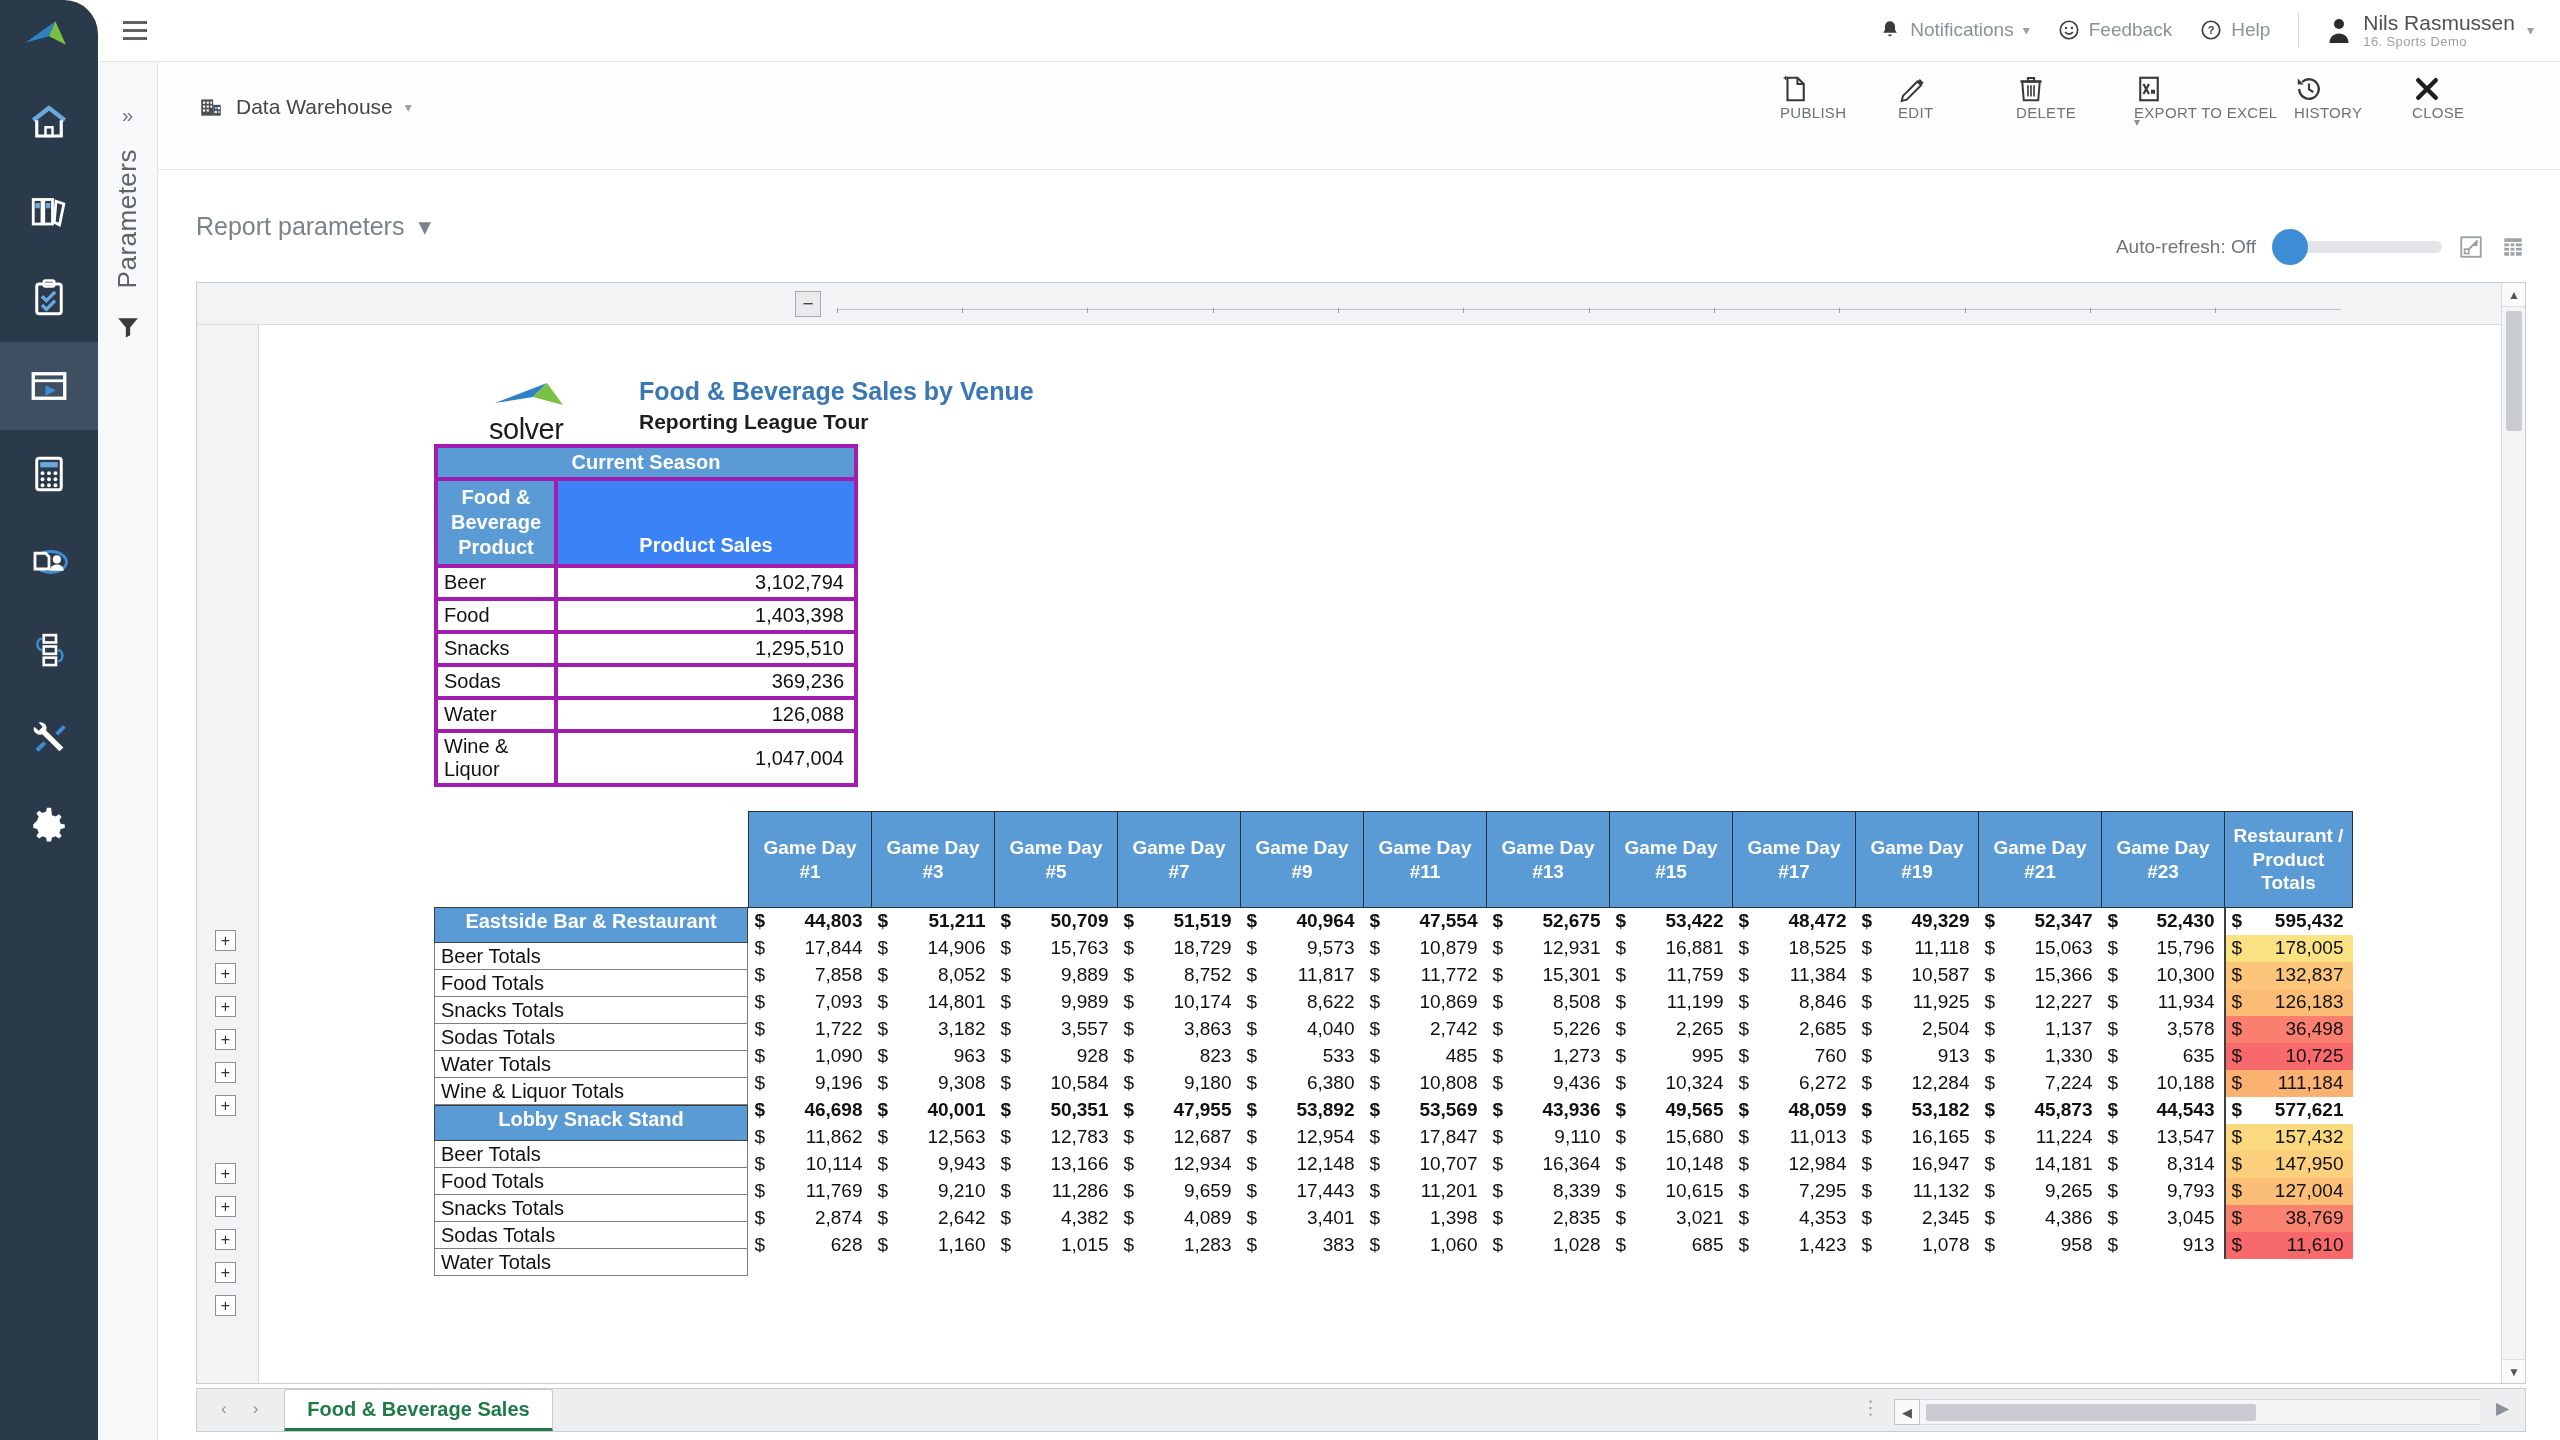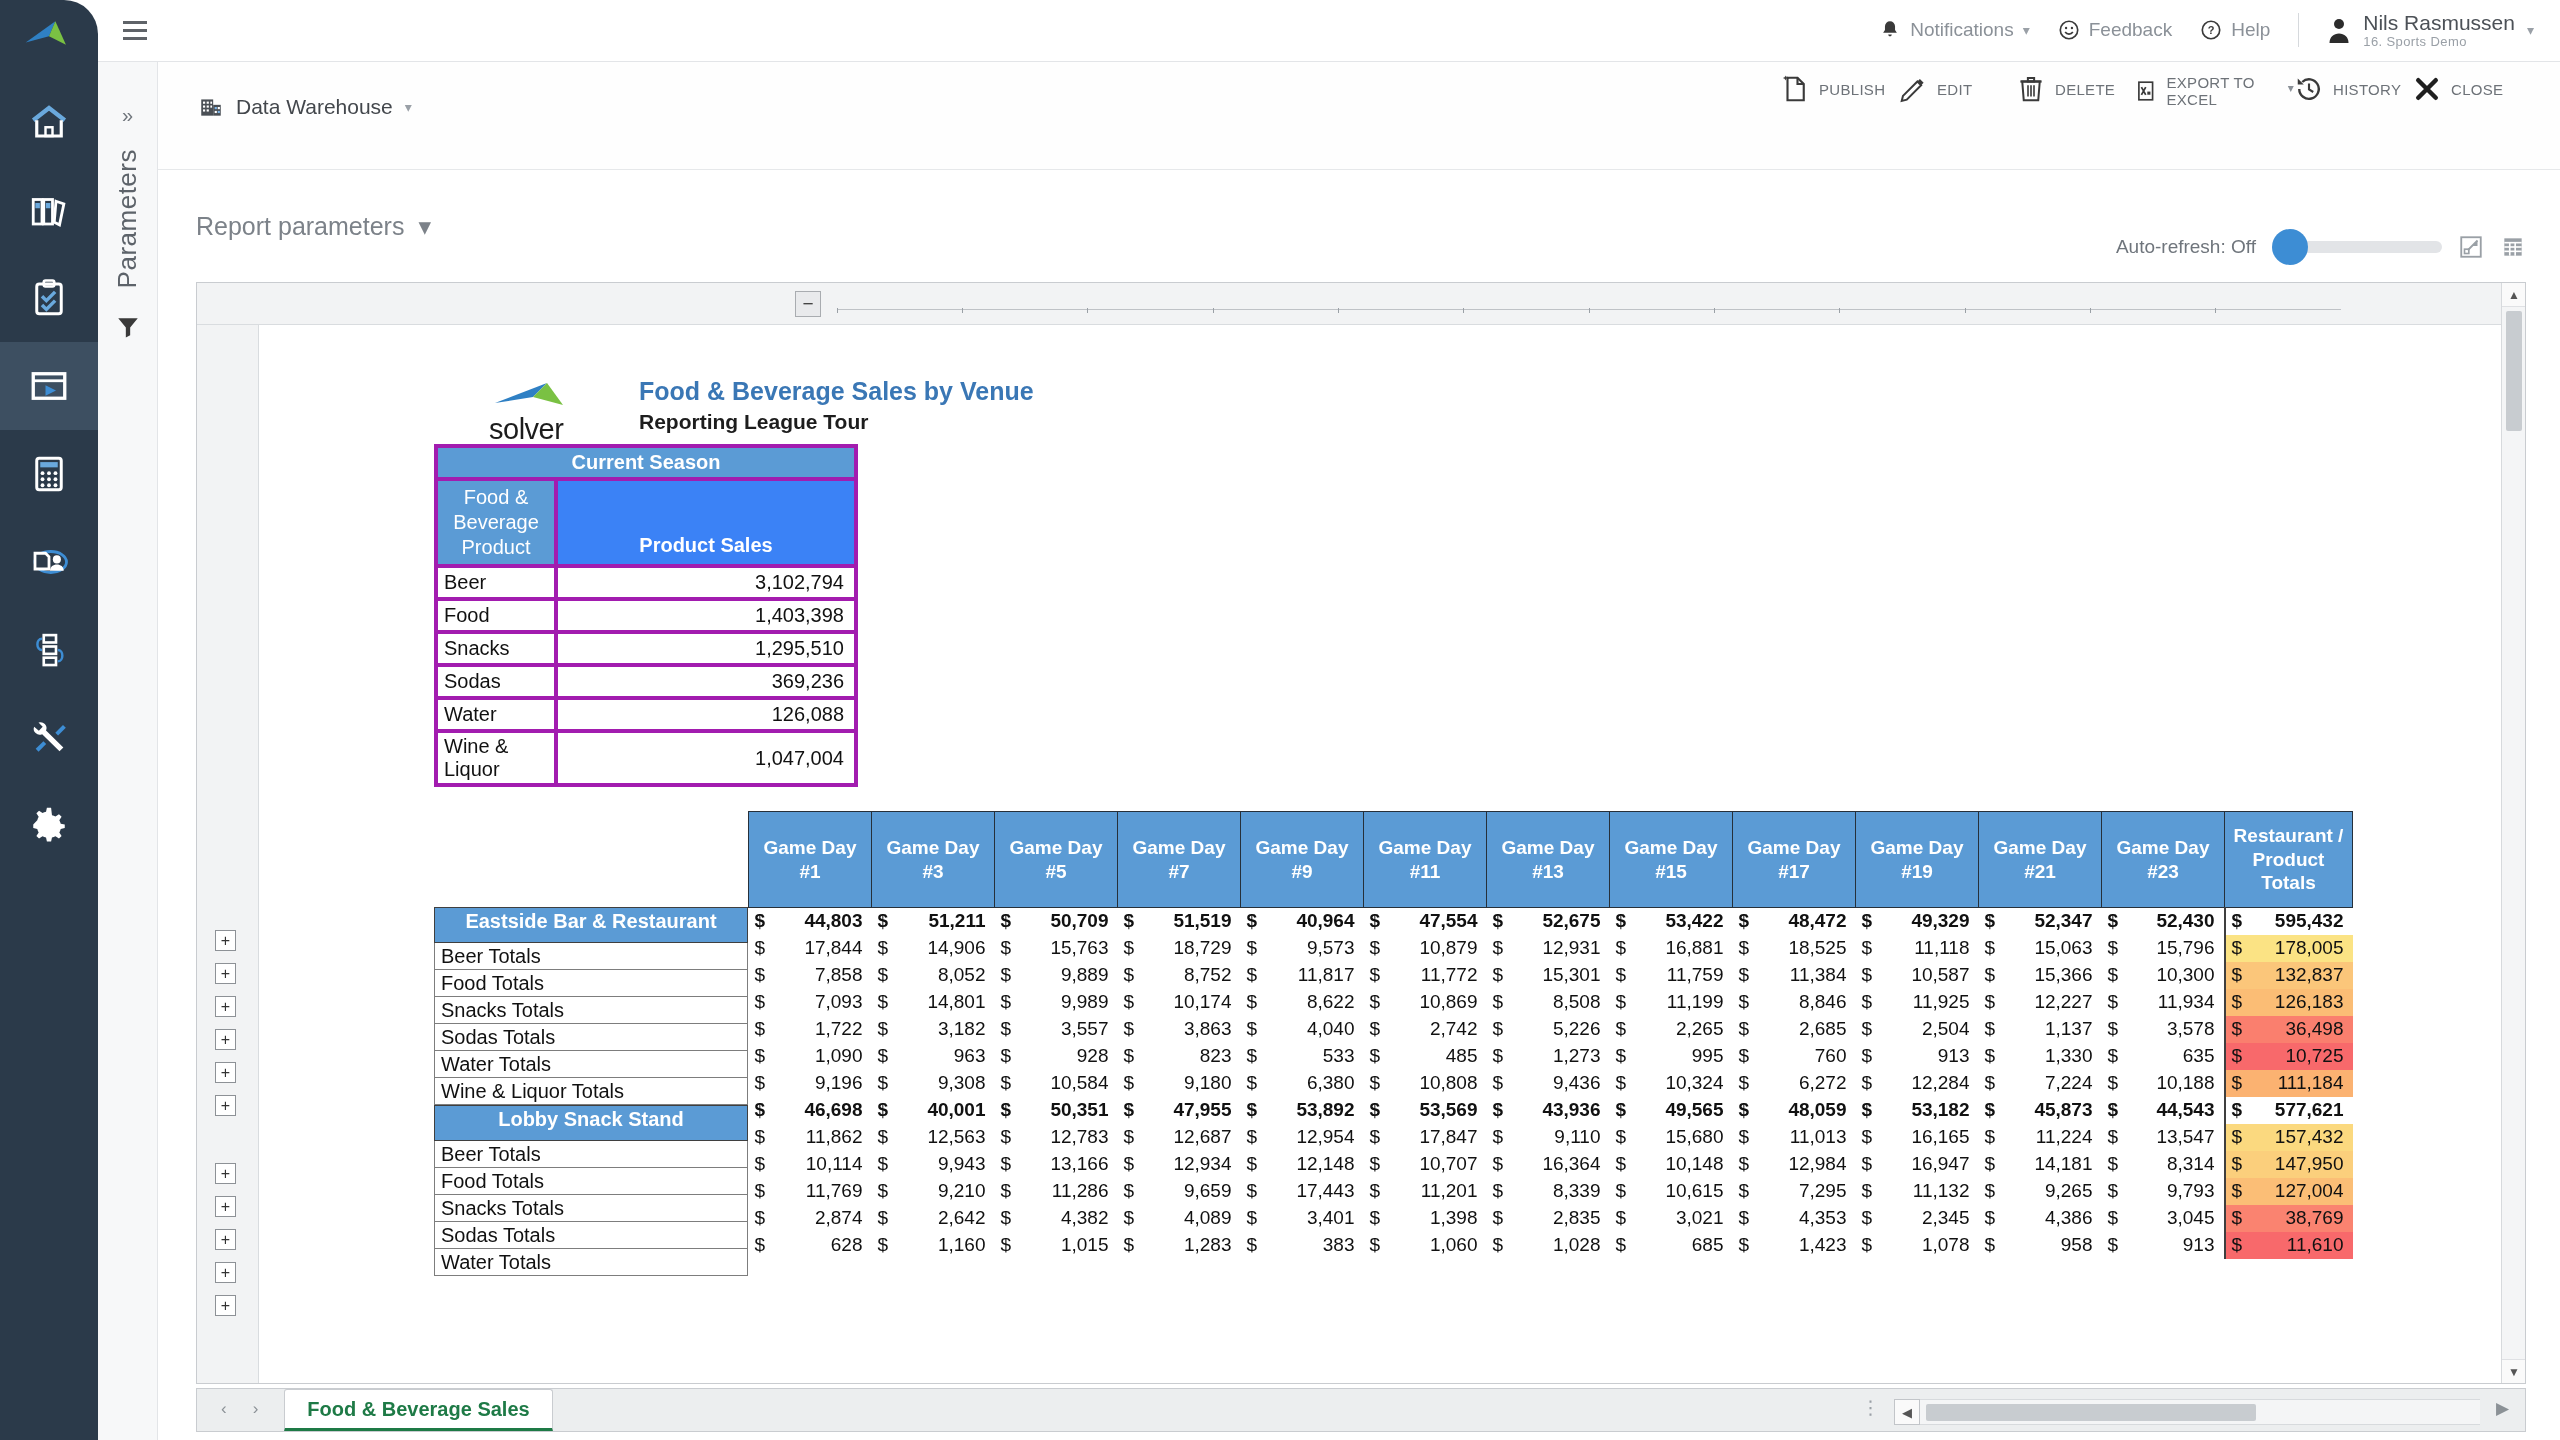--- a/index.html
+++ b/index.html
@@ -75,22 +75,22 @@
   .dw {
     position: absolute; left: 100px; top: 32px;
     display: flex; align-items: center; gap: 12px; cursor: pointer;
   }
   .dw-label { font-size: 21px; color: #43474c; }
   .actions {
     position: absolute; right: 30px; top: 12px;
     display: flex; align-items: flex-start; gap: 0;
   }
   .action {
-    width: 118px; display: flex; flex-direction: row; align-items: center;
-    gap: 9px; cursor: pointer;
+    width: 118px; display: flex; flex-direction: column; 
+    gap: 0; cursor: pointer;
   }
   .action.wide { width: 160px; }
   .action svg { width: 30px; height: 30px; }
   .action span { font-size: 15px; color: #6d7278; letter-spacing: .3px; }
   .action .sub-caret { font-size: 12px; color: #8b9198; margin-top: -6px; }
 
   
   .paramstrip {
     position: absolute; left: 98px; top: 62px; bottom: 0; width: 60px;
     background: #f7f8f9;
@@ -195,21 +195,21 @@
     border-collapse: collapse;
     border: 1px solid #3f3f3f;
     font-size: 20px;
   }
   .sumtab th, .sumtab td { border: 4px solid #a21caf; }
   .sumtab .hdr-span {
     background: #5b9bd5; color: #fff; font-weight: bold;
     text-align: center; height: 33px; font-size: 20px;
   }
   .sumtab .hdr-c1 {
-    background: #5b9bd5; color: #fff; font-weight: normal;
+    background: #5b9bd5; color: #fff; font-weight: bold;
     text-align: center; width: 120px; font-size: 20px; line-height: 1.25;
     padding: 4px 2px;
   }
   .sumtab .hdr-c2 {
     background: #3b82f6; color: #fff; font-weight: bold;
     text-align: center; width: 300px; vertical-align: bottom;
     padding-bottom: 7px; font-size: 20px;
   }
   .sumtab td.lbl { padding: 2px 6px; height: 33px; color: #111; }
   .sumtab td.val { text-align: right; padding: 2px 10px 2px 6px; color: #111; }

